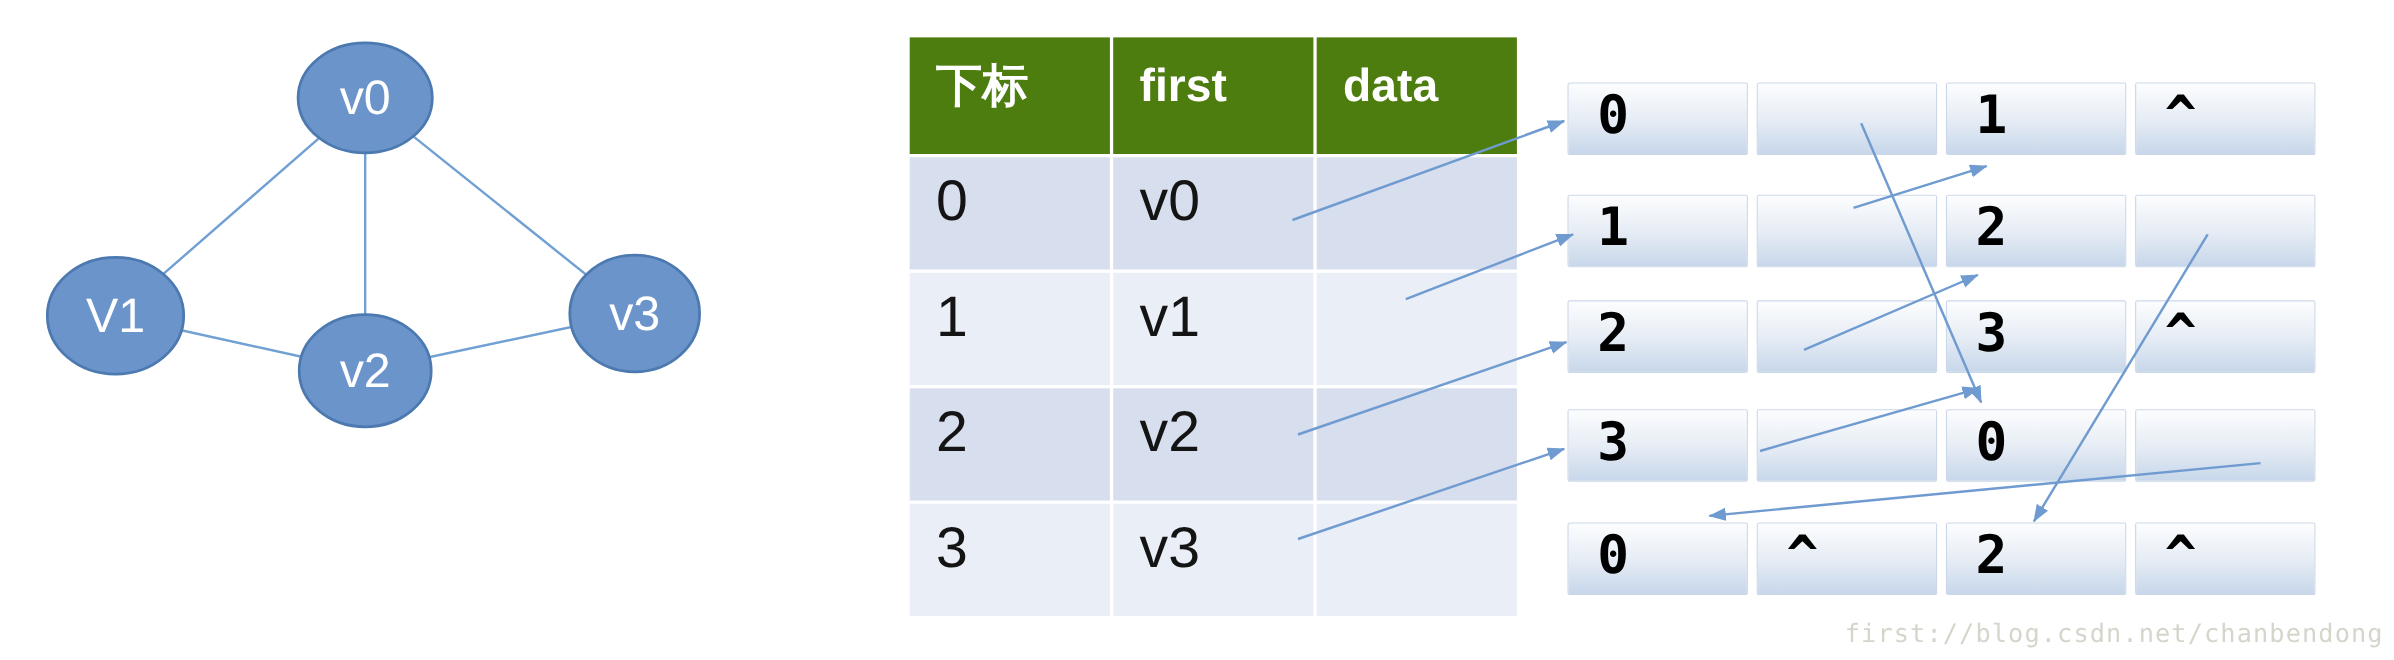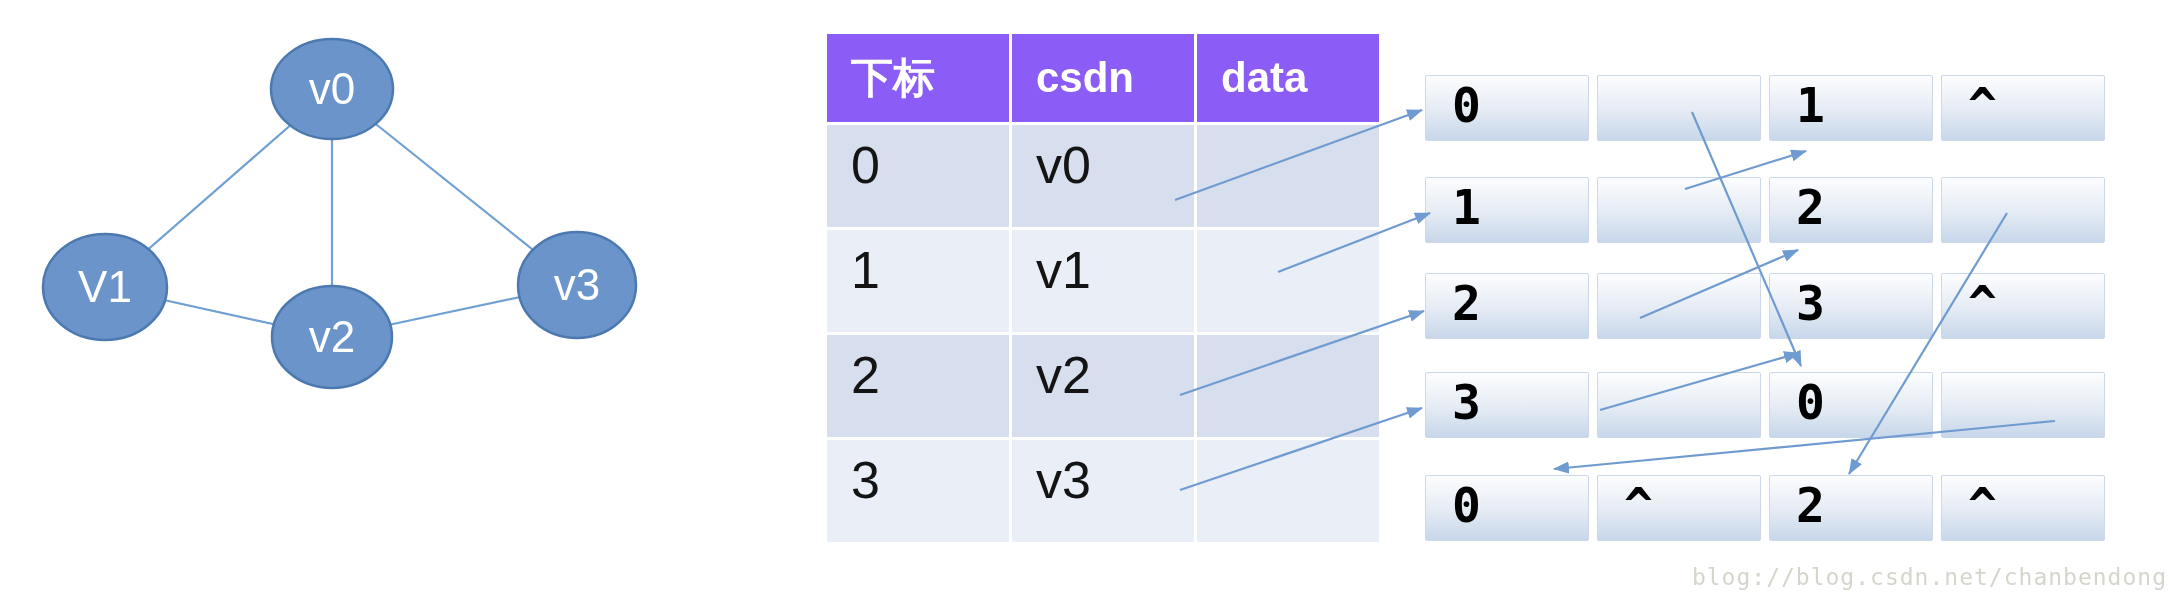--- a/index.html
+++ b/index.html
@@ -11,23 +11,23 @@
   .graph-svg { position:absolute; left:0; top:0; }
   .arrow-svg { position:absolute; left:0; top:0; pointer-events:none; z-index:30; }
 
   
   .vtable {
     position:absolute; left:824px; top:31px;
     border-collapse:separate; border-spacing:3px; background:#ffffff;
     table-layout:fixed;
   }
   .vtable th {
-    width:158px; height:88px; background:#8b5cf6; color:#ffffff;
+    width:158px; height:88px; background:#4d7c0f; color:#ffffff;
     font-size:42px; font-weight:bold; text-align:left;
-    padding:0 0 0 24px; vertical-align:middle;
+    padding:0 0 18px 24px; vertical-align:middle;
   }
   .vtable td {
     width:158px; height:92px; color:#141414;
     font-size:52px; font-weight:normal; text-align:left;
     padding:10px 0 0 24px; vertical-align:top;
   }
   .vtable tr.dark td  { background:#d7deee; }
   .vtable tr.light td { background:#e9eef7; }
 
   
@@ -85,21 +85,21 @@
         <ellipse cx="577" cy="285" rx="59" ry="53" fill="#6b95ca" stroke="#4c79b0" stroke-width="2.5"></ellipse>
         <text x="577" y="300">v3</text>
       </g>
     </g>
   </svg>
 
   <table class="vtable">
     <thead>
       <tr>
         <th>下标</th>
-        <th>csdn</th>
+        <th>first</th>
         <th>data</th>
       </tr>
     </thead>
     <tbody>
       <tr class="dark">
         <td>0</td>
         <td>v0</td>
         <td></td>
       </tr>
       <tr class="light">
@@ -164,15 +164,15 @@
       <line x1="1180" y1="490" x2="1422" y2="408" marker-end="url(#ah)"></line>
       <line x1="1692" y1="112" x2="1801" y2="366" marker-end="url(#ah)"></line>
       <line x1="1685" y1="189" x2="1806" y2="151" marker-end="url(#ah)"></line>
       <line x1="1640" y1="318" x2="1798" y2="250" marker-end="url(#ah)"></line>
       <line x1="1600" y1="410" x2="1799" y2="353" marker-end="url(#ah)"></line>
       <line x1="2007" y1="213" x2="1849" y2="474" marker-end="url(#ah)"></line>
       <line x1="2055" y1="421" x2="1554" y2="469" marker-end="url(#ah)"></line>
     </g>
   </svg>
 
-  <div class="watermark">blog://blog.csdn.net/chanbendong</div>
+  <div class="watermark">first://blog.csdn.net/chanbendong</div>
 
 </div>
 
 </body></html>

